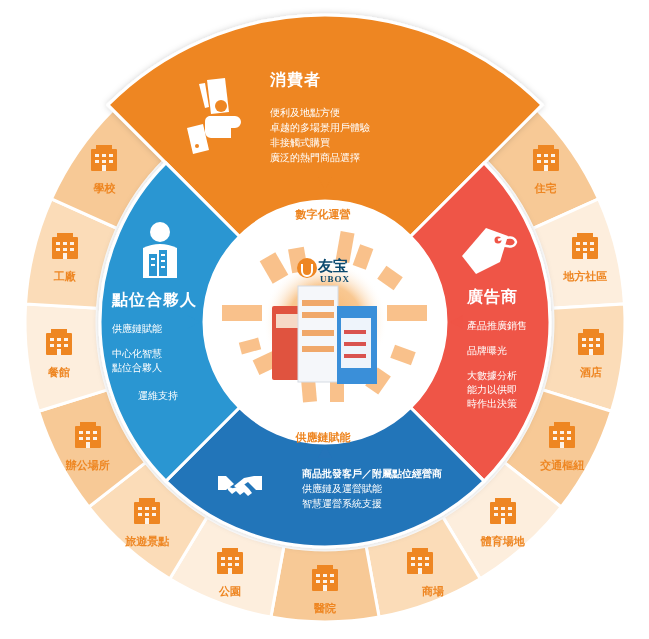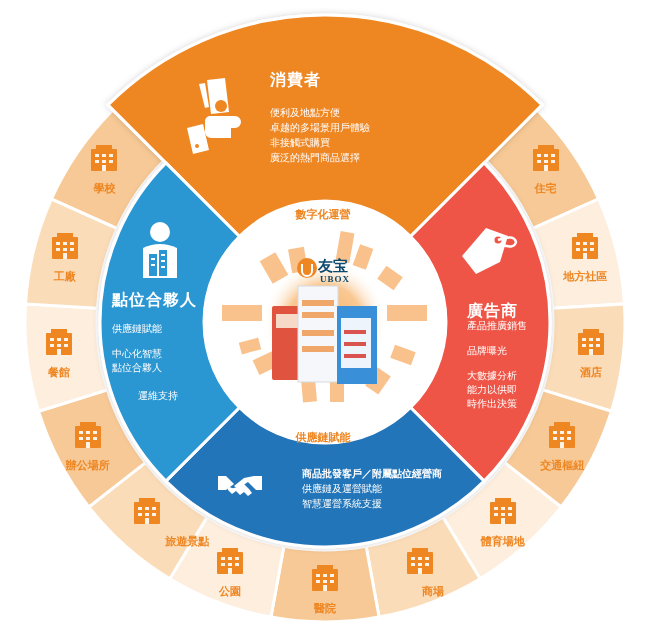--- a/index.html
+++ b/index.html
@@ -237,21 +237,21 @@
         <g fill="#fff" opacity="0.9">
       <rect x="8" y="11" width="4" height="3"></rect>
           <rect x="15" y="11" width="4" height="3"></rect>
           <rect x="22" y="11" width="4" height="3"></rect>
       <rect x="8" y="17" width="4" height="3"></rect>
           <rect x="15" y="17" width="4" height="3"></rect>
           <rect x="22" y="17" width="4" height="3"></rect>
       <rect x="15" y="22" width="4" height="6"></rect>
     </g>
       </svg></div>
-    <div class="seg-label" style="left: 147.283px; top: 540.601px; margin-left: 40px;">旅遊景點</div>
+    <div class="seg-label" style="left: 147.283px; top: 540.601px;">旅遊景點</div>
     <div class="seg-icon" style="left: 87.6978px; top: 436.546px;"><svg width="34" height="30" viewBox="0 0 34 30">
         <g fill="#ee8622">
       <rect x="4" y="6" width="26" height="22" rx="1"></rect>
       <rect x="9" y="2" width="16" height="6"></rect>
     </g>
         <g fill="#fff" opacity="0.9">
       <rect x="8" y="11" width="4" height="3"></rect>
           <rect x="15" y="11" width="4" height="3"></rect>
           <rect x="22" y="11" width="4" height="3"></rect>
       <rect x="8" y="17" width="4" height="3"></rect>
@@ -348,21 +348,21 @@
   </g>
   <g fill="#ffffff">
     <rect x="16" y="38" width="4" height="2"></rect>
       <rect x="16" y="44" width="4" height="2"></rect>
     <rect x="26" y="34" width="4" height="2"></rect>
       <rect x="26" y="40" width="4" height="2"></rect>
       <rect x="26" y="46" width="4" height="2"></rect>
   </g>
 </svg>
 
-<div class="block white" style="left:467px; top:301px;">
+<div class="block white" style="left:467px; top:287px;">
   <div class="title">廣告商</div>
 </div>
 <div class="block white line" style="left:467px; top:318px;">產品推廣銷售</div>
 <div class="block white line" style="left:467px; top:343px;">品牌曝光</div>
 <div class="block white line" style="left:467px; top:368px;">大數據分析</div>
 <div class="block white line" style="left:467px; top:382px;">能力以供即</div>
 <div class="block white line" style="left:467px; top:396px;">時作出決策</div>
 <svg class="block" style="left:458px; top:222px;" width="64" height="54" viewBox="0 0 64 54">
   <path d="M4 34 L28 6 L50 14 L42 40 L18 52 Z" fill="#ffffff" transform="rotate(0)"></path>
   <circle cx="40" cy="18" r="3.5" fill="#ef5446"></circle>

